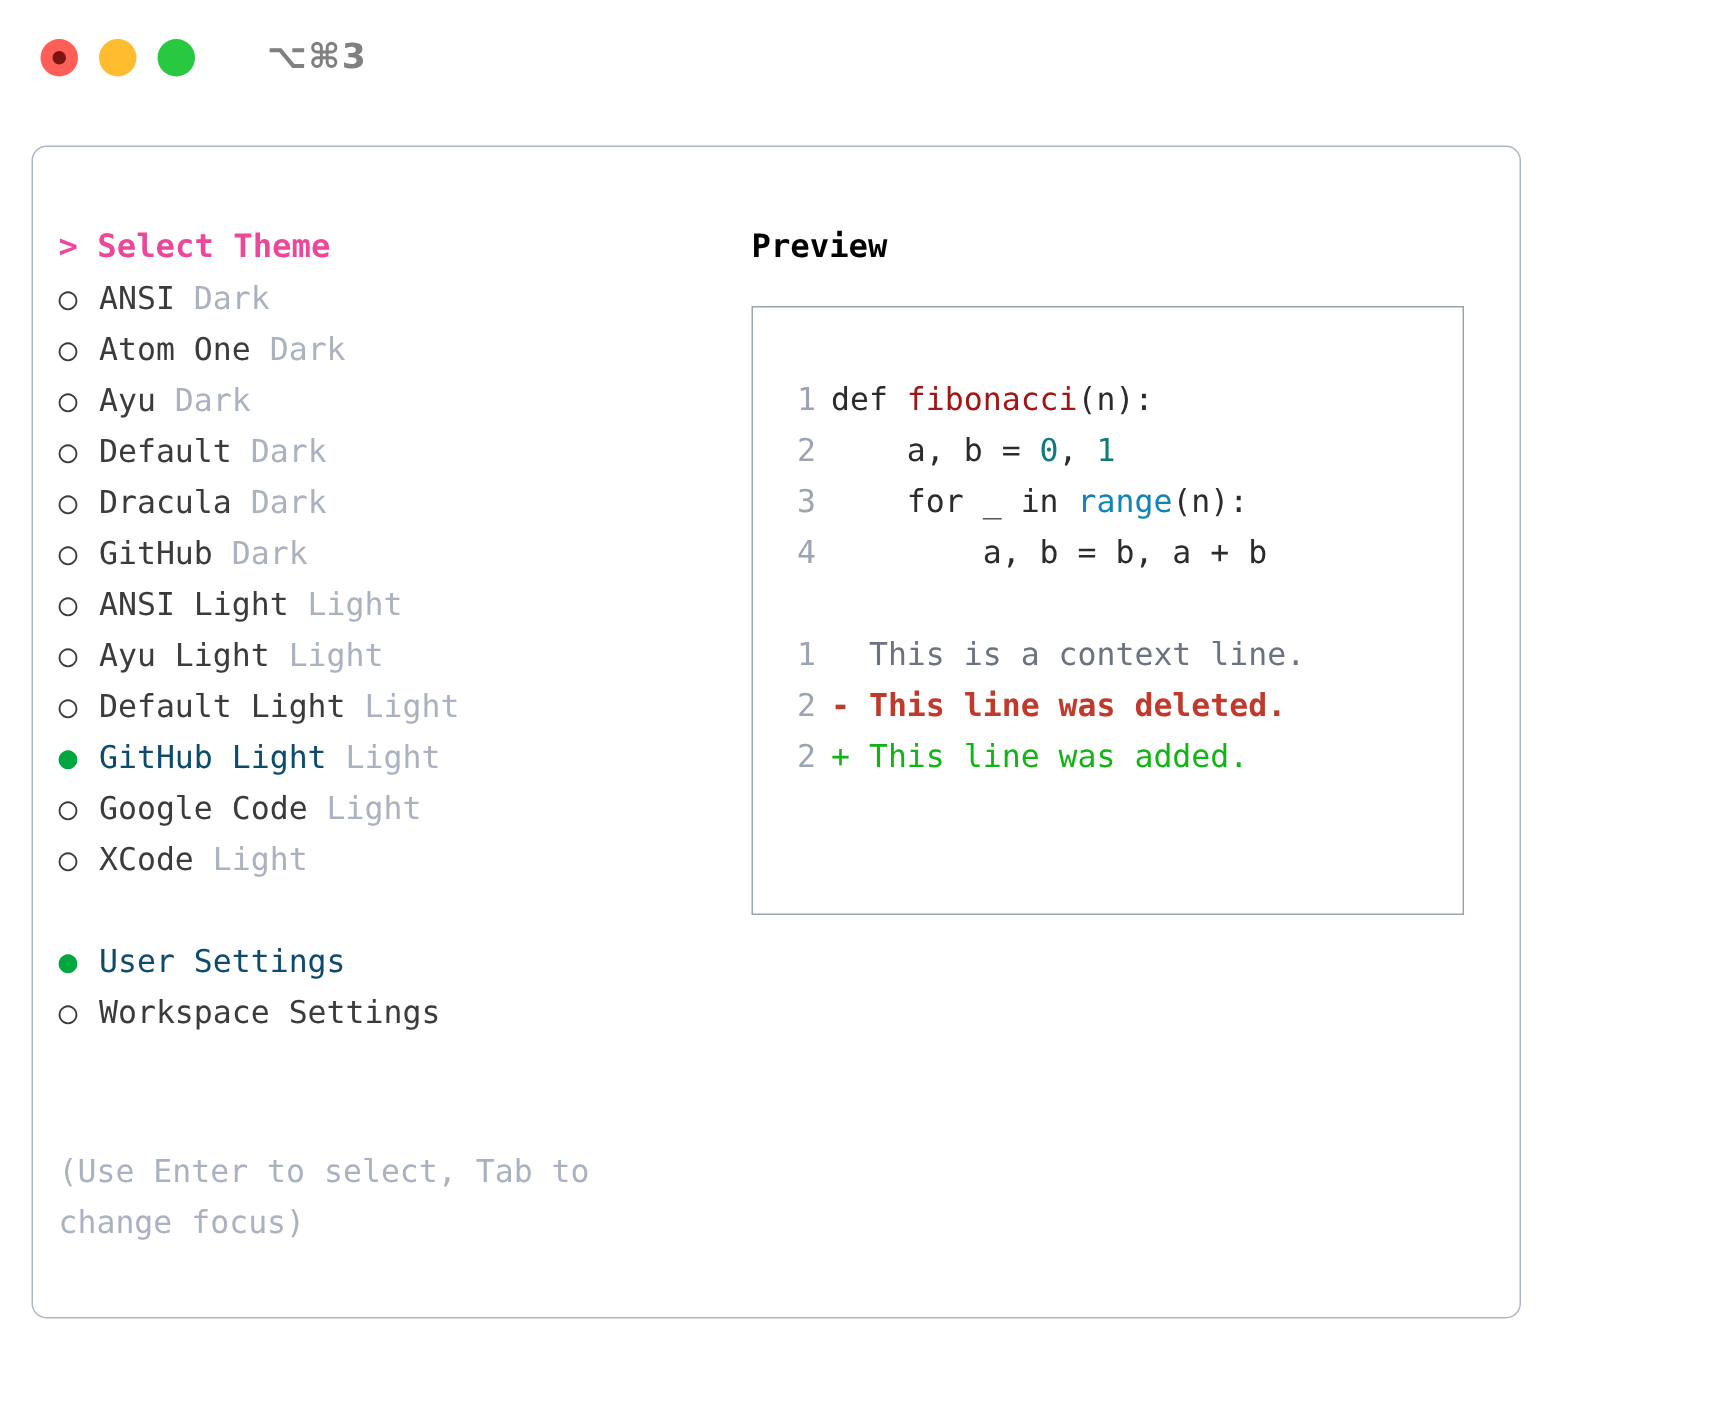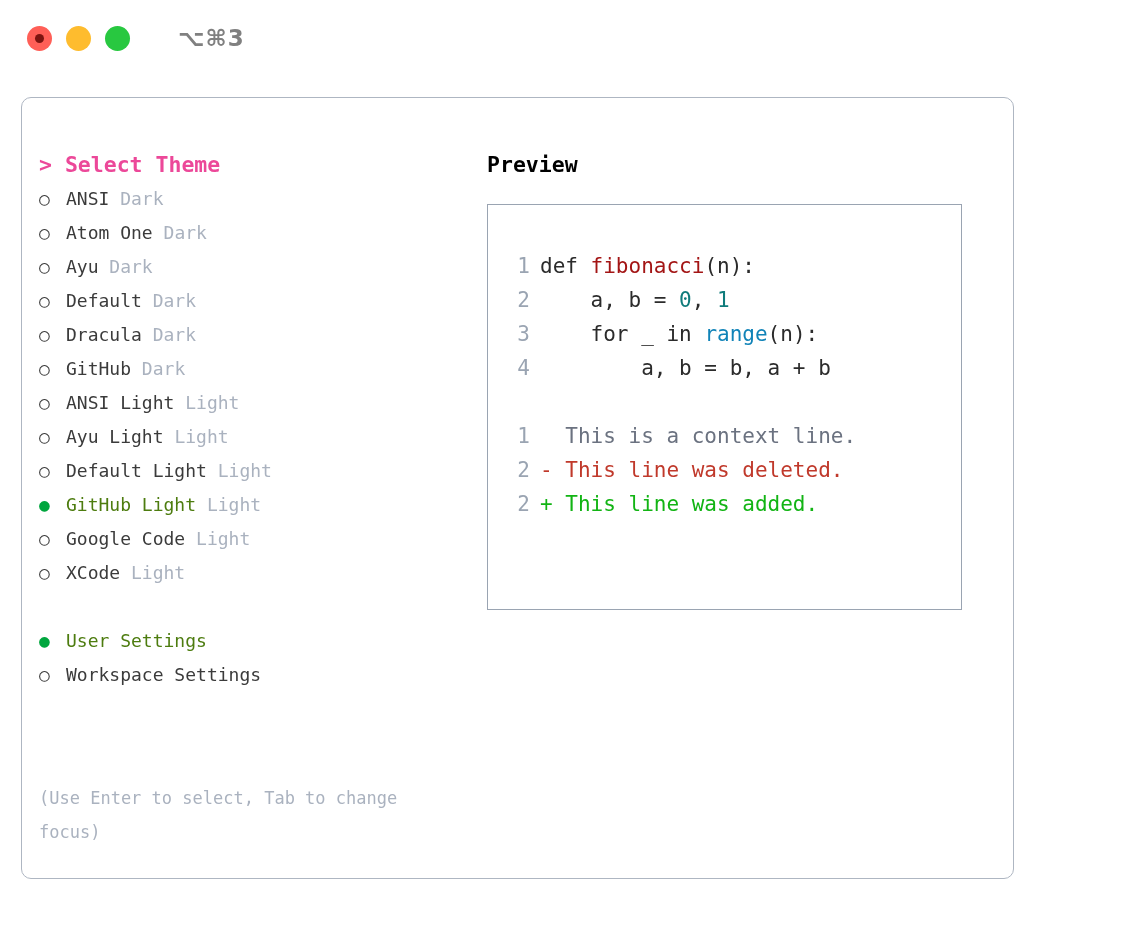--- a/index.html
+++ b/index.html
@@ -92,64 +92,64 @@
   .left-col {
     position: absolute;
     left: 17px;
     top: 50px;
     width: 460px;
   }
 
   .row {
     height: 34px;
     line-height: 34px;
-    font-size: 18px;
+    font-size: 21px;
     white-space: pre;
     color: #3b3b3b;
   }
 
   .header-row {
     font-weight: bold;
     color: #ec4899;
     font-size: 21.5px;
   }
 
   .marker {
     display: inline-block;
     width: 27px;
     color: #3b3b3b;
   }
   .marker.on { color: #00a63e; }
 
   .theme-name { color: #3b3b3b; }
-  .row.selected .theme-name { color: #4d7c0f; }
+  .row.selected .theme-name { color: #0c4a6e; }
   .variant { color: #aab2bf; }
 
   .spacer { height: 34px; }
 
   .applyto-label {
     padding-left: 27px;
     color: #3b3b3b;
   }
 
   .hint {
     position: absolute;
     left: 17px;
-    top: 683px;
+    top: 666px;
     width: 420px;
-    font-size: 17px;
+    font-size: 21px;
     line-height: 34px;
     color: #aab2bf;
     white-space: pre-wrap;
   }
 
   
   .right-col {
     position: absolute;
-    left: 465px;
+    left: 479px;
     top: 50px;
     width: 490px;
   }
 
   .preview-title {
     font-size: 21.5px;
     font-weight: bold;
     color: #000000;
     line-height: 34px;
     height: 34px;
@@ -179,21 +179,21 @@
     text-align: right;
     color: #9aa4b2;
     margin-right: 10px;
   }
 
   .tok-fn    { color: #a31515; }
   .tok-num   { color: #0f7b7b; }
   .tok-call  { color: #1083b8; }
 
   .code-line.ctx  .content { color: #6b7280; text-align: center; }
-  .code-line.del  .content { color: #c0392b; }
+  .code-line.del  .content { color: #c0392b; font-weight: bold; }
   .code-line.add  .content { color: #12b414; }
 
   .blank-line { height: 34px; }
 </style>
 </head>
 <body>
 
 <div class="window">
 
   <div class="titlebar">

